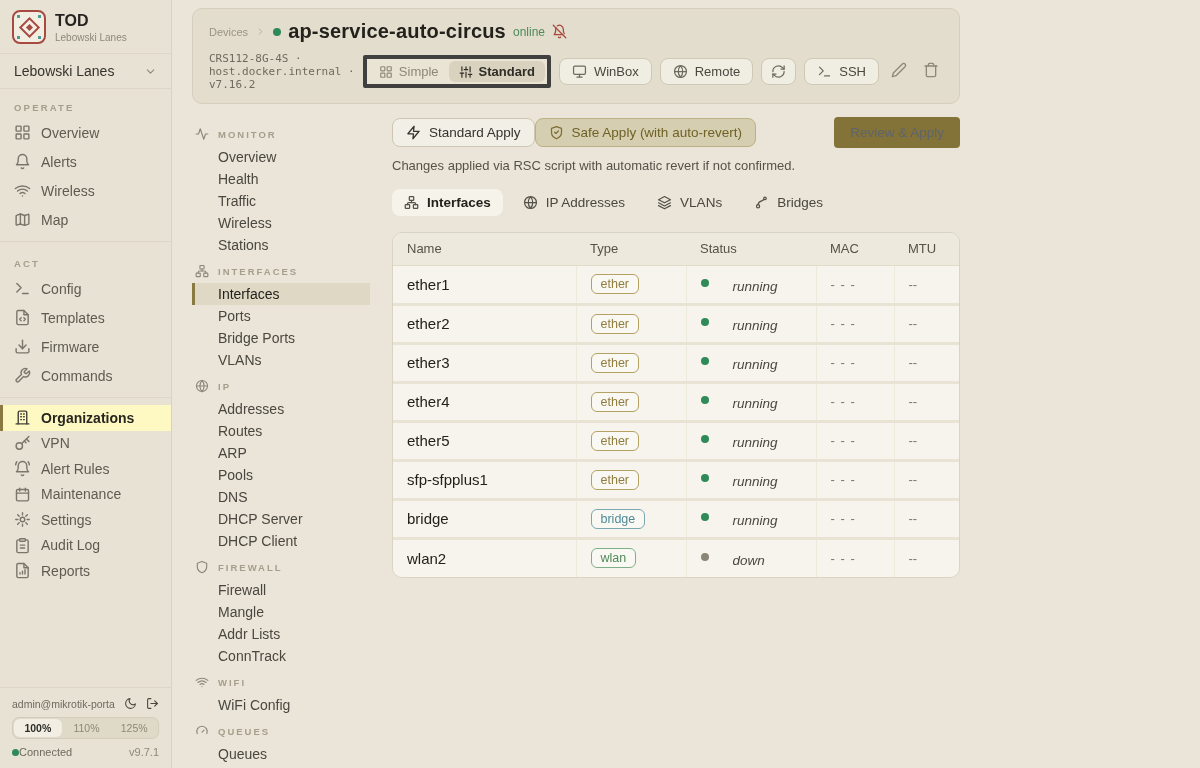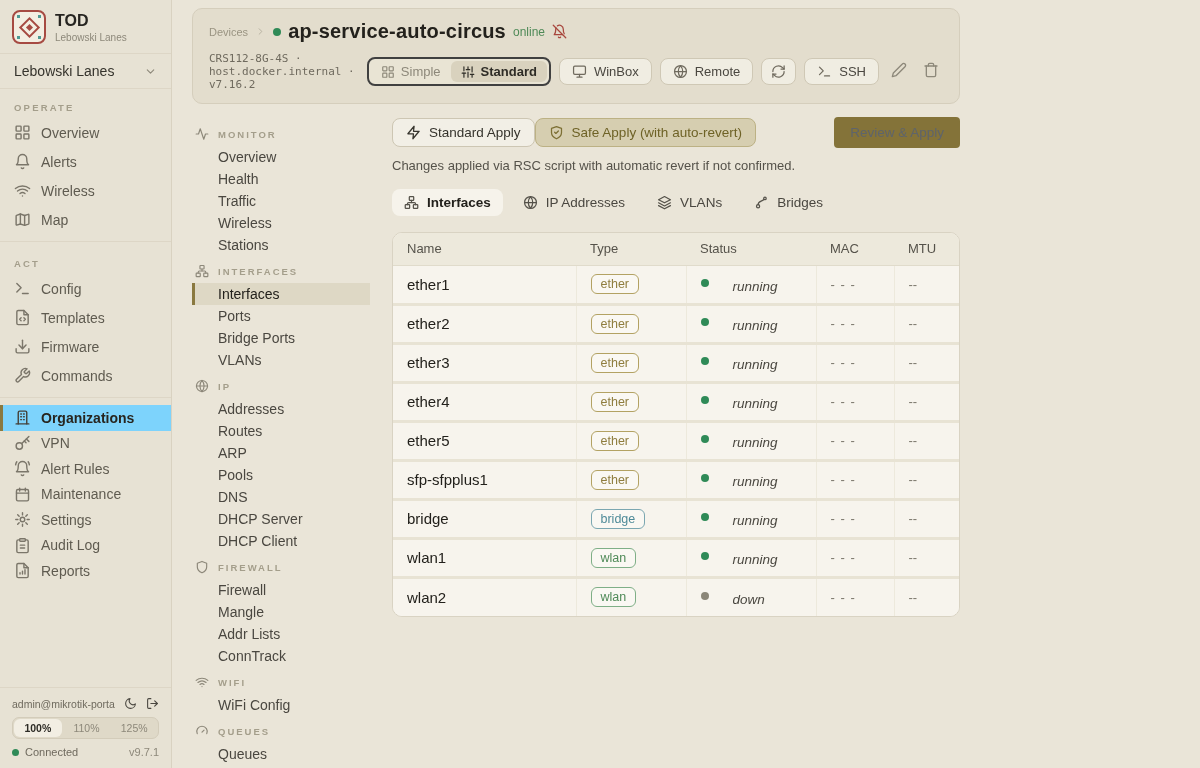--- a/index.html
+++ b/index.html
@@ -24,48 +24,48 @@
   .brand-name { font-size:16px; font-weight:bold; color:#262420; }
   .brand-sub { font-size:10px; color:#8D887A; margin-top:2px; }
   .org-row { border-top:1px solid #DDD6C6; border-bottom:1px solid #DDD6C6; padding:9px 14px; display:flex; justify-content:space-between; align-items:center; font-size:14px; color:#35332C; cursor:pointer; }
   .org-row .icon svg { width:13px; height:13px; color:#8D887A; }
   .side-nav { padding-top:4px; flex:1; overflow:hidden; }
   .section-label { padding:9px 14px 5px; font-size:9.5px; letter-spacing:2.2px; color:#A49E8B; font-weight:bold; }
   .divider { height:1px; background:#DDD6C6; margin:7px 0; }
   .side-item { display:flex; align-items:center; gap:10px; padding:0 11px; height:29px; font-size:14px; color:#5F5B50; cursor:pointer; border-left:3px solid transparent; }
   .side-item .icon { color:#7B766A; } .side-item .icon svg { width:17px; height:17px; }
   .side-item.compact { height:25.5px; }
-  .side-item.active { background:#7dd3fc; border-left-color:#8A7940; color:#27251F; font-weight:bold; }
+  .side-item.active { background:#fef9c3; border-left-color:#8A7940; color:#27251F; font-weight:bold; }
   .side-item.active .icon { color:#45423A; }
   .sidebar-footer { border-top:1px solid #DDD6C6; padding:9px 12px 10px; }
   .footer-top { display:flex; align-items:center; gap:9px; font-size:10.5px; color:#6F6A5E; }
   .footer-top .email { flex:1; white-space:nowrap; overflow:hidden; }
   .footer-top .icon { color:#4A4740; cursor:pointer; } .footer-top .icon svg { width:13px; height:13px; }
   .zoom-seg { display:flex; background:#DFD9C8; border:1px solid #D3CCBA; border-radius:7px; margin-top:7px; }
   .zoom-opt { flex:1; text-align:center; font-size:10.5px; padding:4px 0; color:#8D887A; cursor:pointer; border-radius:6px; }
   .zoom-opt.active { background:#F2EEE3; color:#2E2C26; font-weight:bold; margin:1px; padding:3px 0; }
   .footer-status { display:flex; justify-content:space-between; align-items:center; margin-top:7px; font-size:11px; color:#6F6A5E; }
-  .footer-status .left { display:flex; align-items:center; gap:6px; }
+  .footer-status .left { display:flex; align-items:center; }
   .gdot { width:7px; height:7px; border-radius:50%; background:#2F8A57; }
   .version { color:#8D887A; }
 
   
   .content { flex:1; padding:8px 0 0 20px; }
   .device-card { width:768px; background:#E3DDCD; border:1px solid #D5CEBC; border-radius:10px; padding:11px 16px 12px; }
   .crumb-row { display:flex; align-items:center; gap:7px; }
   .crumb { font-size:11px; color:#9A9482; cursor:pointer; }
   .crumb-sep { color:#B5AF9E; } .crumb-sep svg { width:11px; height:11px; }
   .dev-dot { width:8px; height:8px; border-radius:50%; background:#2F8A57; }
   .dev-name { font-size:20px; font-weight:bold; color:#23211C; letter-spacing:.2px; }
   .online { font-size:12px; color:#4F8A58; }
   .bell-off { color:#A8473E; cursor:pointer; } .bell-off svg { width:15px; height:15px; }
   .meta-row { display:flex; justify-content:space-between; align-items:center; margin-top:9px; }
   .meta { font-family:"DejaVu Sans Mono", monospace; font-size:11px; color:#6F6A5E; }
   .hdr-actions { display:flex; gap:8px; align-items:center; }
-  .seg { display:flex; background:#E9E4D4; border:2px solid #404040; border-radius:8px; padding:2px; }
+  .seg { display:flex; background:#E9E4D4; border:4px solid #404040; border-radius:2px; padding:2px; }
   .seg-btn { display:flex; align-items:center; gap:6px; padding:3px 10px; font-size:13px; color:#8D887A; border-radius:6px; cursor:pointer; }
   .seg-btn .icon svg { width:14px; height:14px; }
   .seg-btn.active { background:#D9D2BE; color:#2E2C26; font-weight:bold; }
   .hbtn { display:flex; align-items:center; gap:7px; background:#F0EDE2; border:1px solid #CFC8B5; border-radius:8px; padding:5px 12px; font-size:13px; color:#4A4740; cursor:pointer; }
   .hbtn .icon { color:#6F6A5E; } .hbtn .icon svg { width:15px; height:15px; }
   .hbtn.icon-only { padding:5px 9px; }
   .ghost-btn { border:none; background:transparent; color:#8D887A; padding:3px 4px; cursor:pointer; }
   .ghost-btn svg { width:16px; height:16px; }
 
   .work-row { display:flex; width:768px; margin-top:13px; }
@@ -661,30 +661,20 @@
                   <td class="cell-name">bridge</td>
                   <td><span class="badge badge-bridge">bridge</span></td>
                   <td><span class="status">
                       <span class="sdot up"></span>
                       <span>running</span>
                     </span></td>
                   <td class="mac">- - -</td>
                   <td class="mtu">--</td>
                 </tr>
                 <tr>
-                  <td class="cell-name">wlan1</td>
-                  <td><span class="badge badge-wlan">wlan</span></td>
-                  <td><span class="status">
-                      <span class="sdot up"></span>
-                      <span>running</span>
-                    </span></td>
-                  <td class="mac">- - -</td>
-                  <td class="mtu">--</td>
-                </tr>
-                <tr>
                   <td class="cell-name">wlan2</td>
                   <td><span class="badge badge-wlan">wlan</span></td>
                   <td><span class="status">
                       <span class="sdot down"></span>
                       <span>down</span>
                     </span></td>
                   <td class="mac">- - -</td>
                   <td class="mtu">--</td>
                 </tr>
               </tbody>

